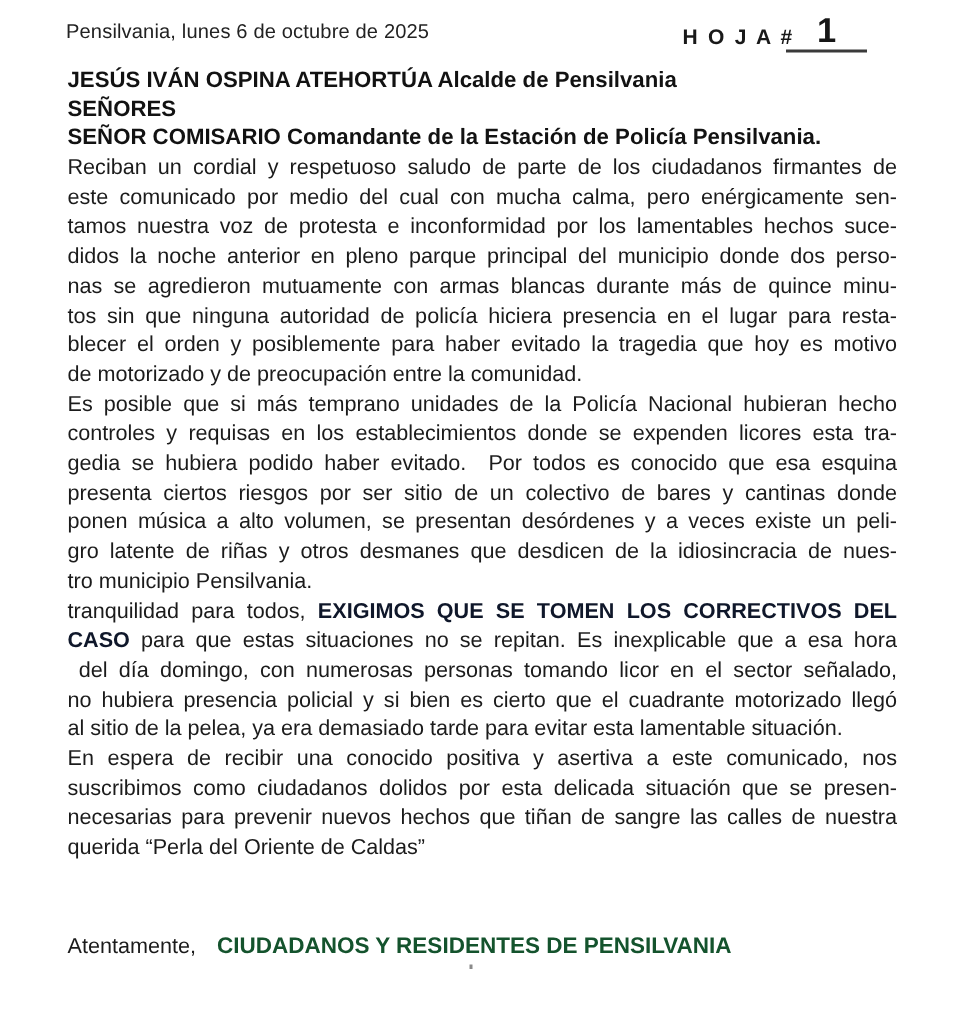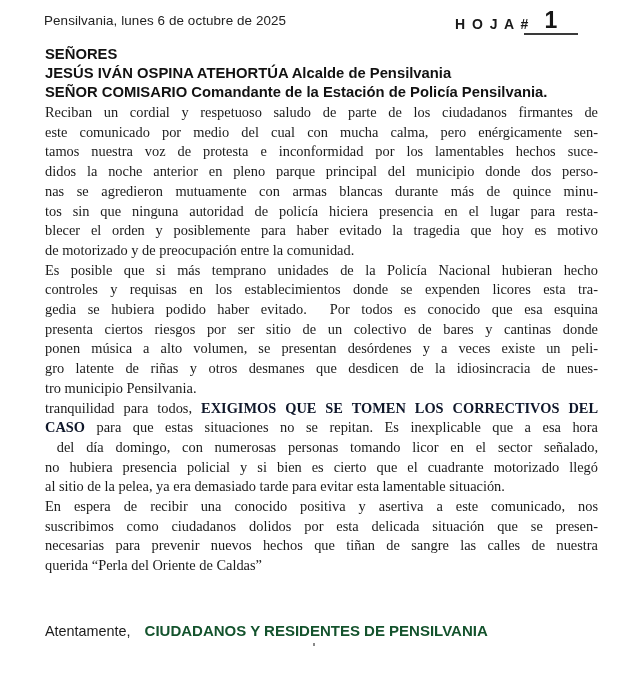--- a/index.html
+++ b/index.html
@@ -58,21 +58,20 @@
     width: 553px;
     font-size: 14.4px;
     line-height: 19.7px;
     color: #1b1b1b;
   }
   .para { margin: 0; }
   .line {
     text-align: justify;
     text-align-last: justify;
     white-space: pre-wrap;
-    font-family: Liberation Serif, serif;
   }
   .line.last { text-align-last: left; }
   .line b { font-weight: 700; color: #0f172a; }
   
   .closing {
     position: absolute;
     left: 45px; top: 622px;
     width: 556px;
     font-size: 14.4px;
     color: #1b1b1b;
@@ -120,22 +119,22 @@
 <body>
 
 <div class="page">
 
   <span class="dateline">Pensilvania, lunes 6 de octubre de 2025</span>
 
   <span class="hoja-label">H O J A #</span>
   <span class="hoja-num-wrap"><span class="hoja-num">1</span></span>
 
   <div class="recipients">
+    <div class="r-line">JESÚS IVÁN OSPINA ATEHORTÚA Alcalde de Pensilvania</div>
     <div class="r-line">SEÑORES</div>
-    <div class="r-line">JESÚS IVÁN OSPINA ATEHORTÚA Alcalde de Pensilvania</div>
     <div class="r-line">SEÑOR COMISARIO Comandante de la Estación de Policía Pensilvania.</div>
   </div>
 
   <div class="bodytext" id="bodytext">
       <div class="para">
         <div class="line"><span>Reciban un cordial y respetuoso saludo de parte de los ciudadanos firmantes de</span></div>
         <div class="line"><span>este comunicado por medio del cual con mucha calma, pero enérgicamente sen-</span></div>
         <div class="line"><span>tamos nuestra voz de protesta e inconformidad por los lamentables hechos suce-</span></div>
         <div class="line"><span>didos la noche anterior en pleno parque principal del municipio donde dos perso-</span></div>
         <div class="line"><span>nas se agredieron mutuamente con armas blancas durante más de quince minu-</span></div>

